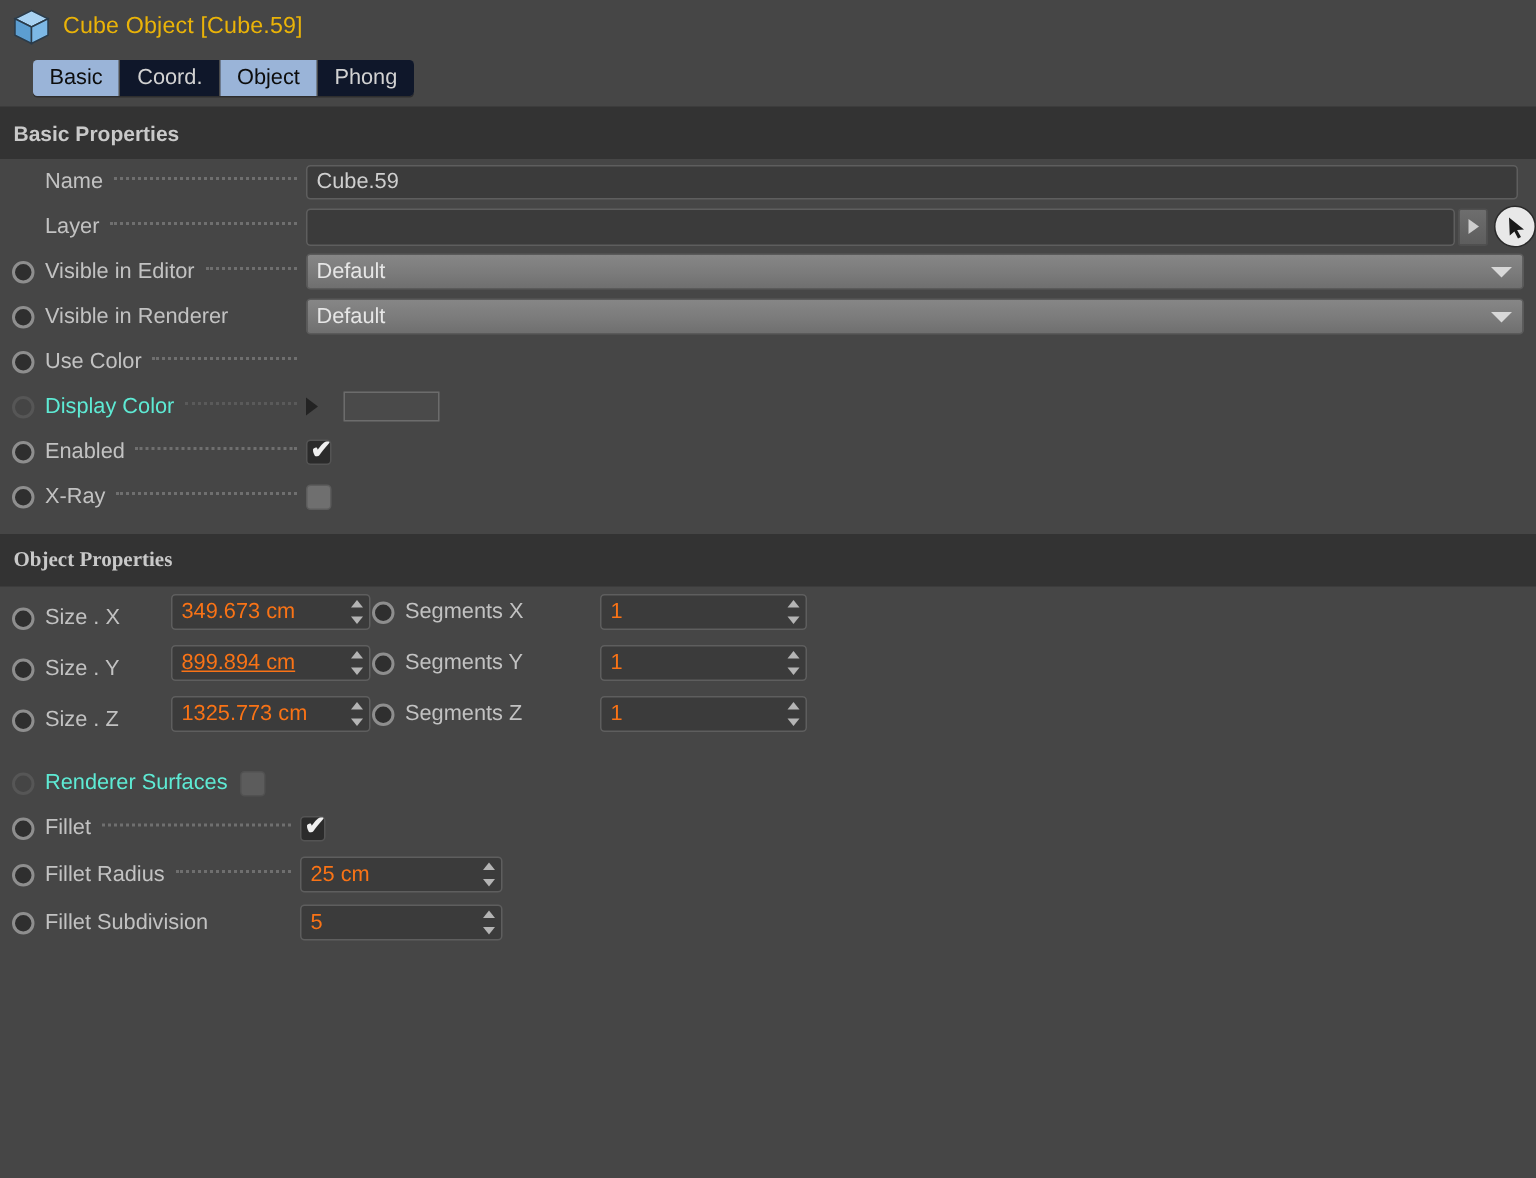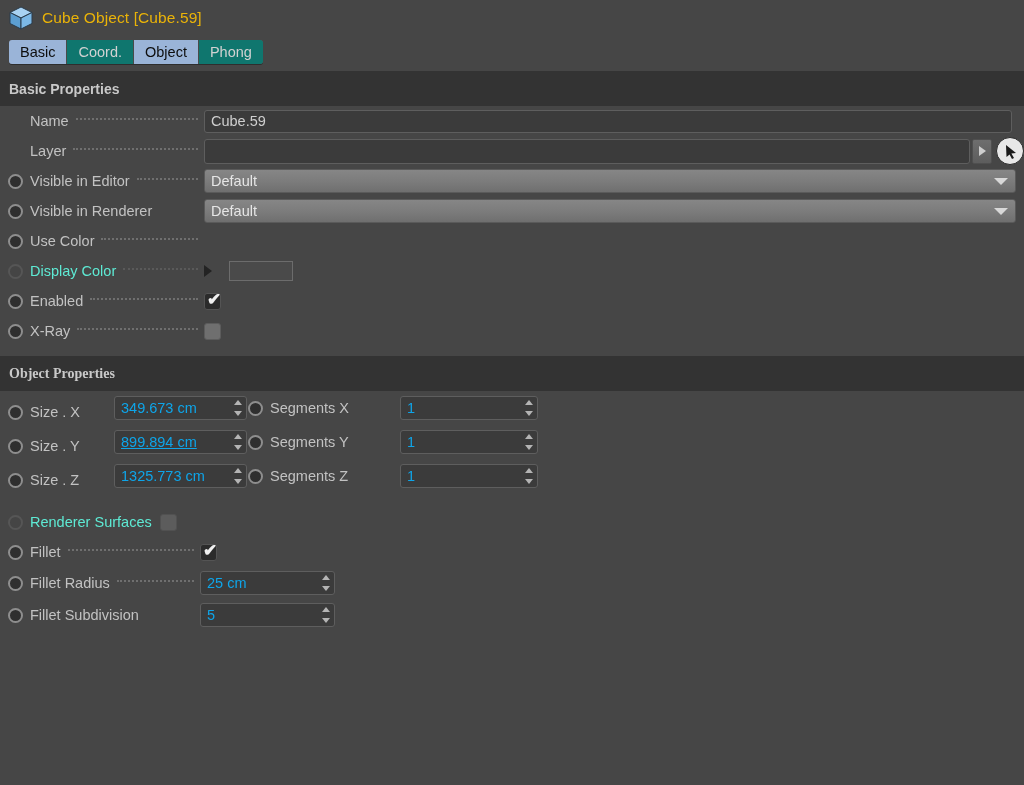--- a/index.html
+++ b/index.html
@@ -34,35 +34,35 @@
     font-size: 15.5px;
     color: #eab308;
     letter-spacing: 0.1px;
   }
 
   
   .tabstrip {
     display: flex;
     align-items: stretch;
     height: 24px;
-    margin: 4px 0 0 9px;
+    margin: 4px 0 0 22px;
     width: fit-content;
     background: #5a5a5a;
     border-radius: 3px;
     overflow: hidden;
     box-shadow: 0 1px 0 #2e2e2e;
   }
   .tab {
     display: flex;
     align-items: center;
     justify-content: center;
     padding: 0 11px;
     font-size: 14.5px;
     color: #d2d2d2;
-    background: #0f766e;
+    background: #0f172a;
     cursor: default;
     border-right: 1px solid #4a4a4a;
   }
   .tab:last-child { border-right: none; }
   .tab.active {
     background: #9ab4d8;
     color: #0d0d0d;
   }
 
   
@@ -180,21 +180,21 @@
   .numfield {
     height: 24px;
     background: #3b3b3b;
     border: 1px solid #5e5e5e;
     border-radius: 3px;
     box-sizing: border-box;
     display: flex;
     align-items: center;
     padding: 0 6px;
     font-size: 14.5px;
-    color: #0ea5e9;
+    color: #f97316;
     position: relative;
     overflow: hidden;
     white-space: nowrap;
   }
   .spin {
     position: absolute;
     right: 4px;
     top: 50%;
     margin-top: -8px;
     width: 9px;

